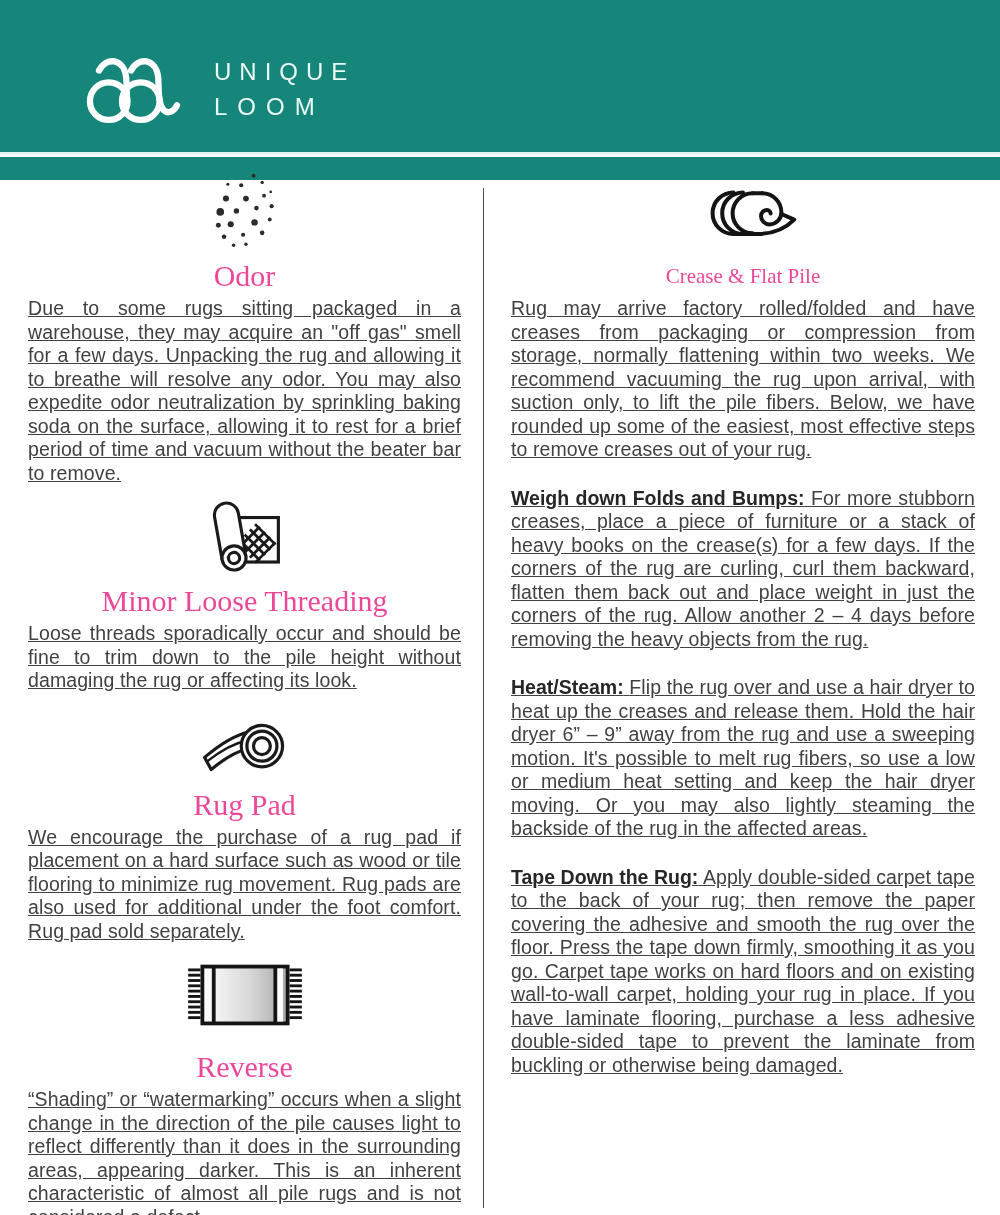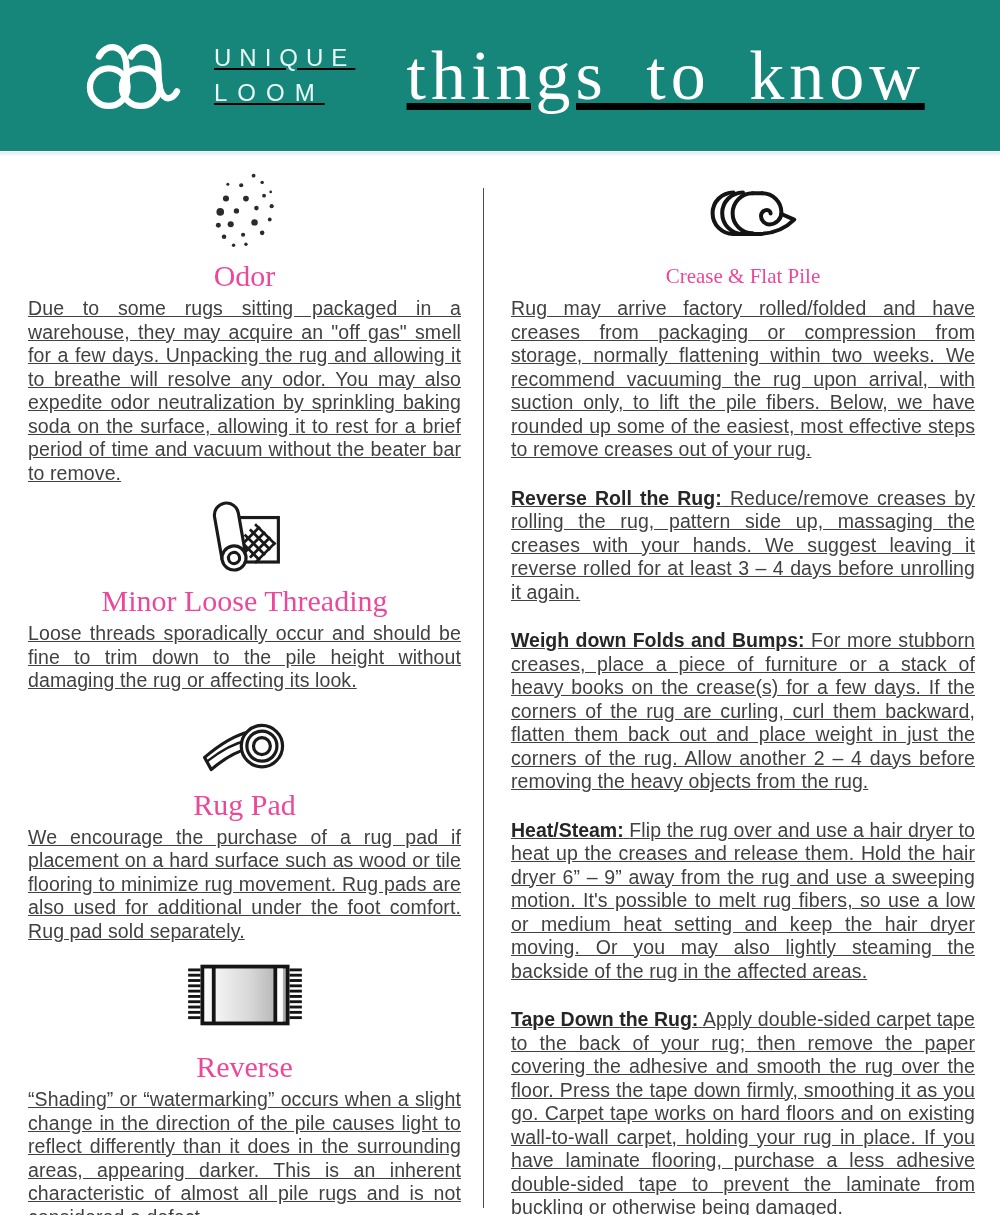--- a/index.html
+++ b/index.html
@@ -1,22 +1,22 @@
 <!DOCTYPE html>
 <html><head>
 <meta charset="utf-8">
 <style>
   * { margin:0; padding:0; box-sizing:border-box; }
   html,body { background:#ffffff; }
   body { font-family:"Liberation Sans", sans-serif; }
   .page { position:relative; width:1000px; height:1215px; background:#ffffff; overflow:hidden; margin:0 auto; }
 
   
-  .header { position:absolute; top:0; left:0; width:1000px; height:151px;
-            background:#16857a; display:flex; align-items:center;text-decoration:underline; }
+  .header { position:absolute; top:0; left:0; width:1000px; height:180px;
+            background:#16857a; display:flex; align-items:center; }
   .header::after { content:""; position:absolute; left:0; top:152px; width:100%; height:5px;
             background:linear-gradient(#ddeef0,#ffffff); }
   .brand { display:flex; align-items:center; gap:20px; margin-left:82px; }
   .brand-logo svg { display:block; }
   .brand-word { color:#eafaf7; font-size:24px; letter-spacing:8px; line-height:1.45; font-weight:400; }
   .brand-word .l2 { text-align:right; letter-spacing:10px; }
   .page-title { flex:1; text-align:center; color:#ffffff;
             font-family:"Liberation Serif", serif; font-weight:400;
             font-size:70px; letter-spacing:5px; word-spacing:16px; margin-right:24px; }
 
@@ -54,21 +54,20 @@
           <circle cx="84" cy="72" r="27" stroke="#ffffff" stroke-width="9"></circle>
           <path d="M24,28 C34,8 60,10 63,38 C64,52 64,60 64,72" stroke="#ffffff" stroke-width="9" stroke-linecap="round"></path>
           <path d="M70,28 C80,8 106,10 109,38 C110,58 109,76 117,85 C123,91 132,87 136,78" stroke="#ffffff" stroke-width="9" stroke-linecap="round"></path>
         </svg>
       </span>
       <span class="brand-word">
         <span class="l1">UNIQUE</span><br>
         <span class="l2">LOOM</span>
       </span>
     </div>
-    <div class="page-title">things to know</div>
   </div>
 
   <div class="divider"></div>
 
   <div class="col col-left">
 
     <div class="icon mt-icon1">
       <svg width="64" height="80" viewBox="0 0 64 84" fill="#2b2b2b">
         <circle cx="41" cy="6" r="2"></circle>
           <circle cx="14" cy="15" r="1.6"></circle>
@@ -190,24 +189,20 @@
         <path d="M72,8 A 25,25 0 0 0 72,60"></path>
         <path d="M84,9 A 24,24 0 0 0 84,59"></path>
         <path d="M84,9 L 96,9"></path>
         <path d="M96,9 A 24,24 0 0 1 120,33 A 15,15 0 0 1 105,48 A 10.5,10.5 0 0 1 94.5,37.5 A 7.5,7.5 0 0 1 102,30 A 4.5,4.5 0 0 1 106.5,34.5"></path>
         <path d="M60,60 L 90,60 C 110,60 126,52 136,42 L 120,35"></path>
       </svg>
     </div>
     <h2>Crease &amp; Flat Pile</h2>
     <p class="body mt-p">Rug may arrive factory rolled/folded and have creases from packaging or compression from storage, normally flattening within two weeks. We recommend vacuuming the rug upon arrival, with suction only, to lift the pile fibers. Below, we have rounded up some of the easiest, most effective steps to remove creases out of your rug.</p>
 
-    <p class="body step">
-      <strong>Reverse Roll the Rug:</strong>
-      <span>Reduce/remove creases by rolling the rug, pattern side up, massaging the creases with your hands. We suggest leaving it reverse rolled for at least 3 – 4 days before unrolling it again.</span>
-    </p>
 
     <p class="body step">
       <strong>Weigh down Folds and Bumps:</strong>
       <span>For more stubborn creases, place a piece of furniture or a stack of heavy books on the crease(s) for a few days. If the corners of the rug are curling, curl them backward, flatten them back out and place weight in just the corners of the rug. Allow another 2 – 4 days before removing the heavy objects from the rug.</span>
     </p>
 
     <p class="body step">
       <strong>Heat/Steam:</strong>
       <span>Flip the rug over and use a hair dryer to heat up the creases and release them. Hold the hair dryer 6” – 9” away from the rug and use a sweeping motion. It's possible to melt rug fibers, so use a low or medium heat setting and keep the hair dryer moving. Or you may also lightly steaming the backside of the rug in the affected areas.</span>
     </p>

